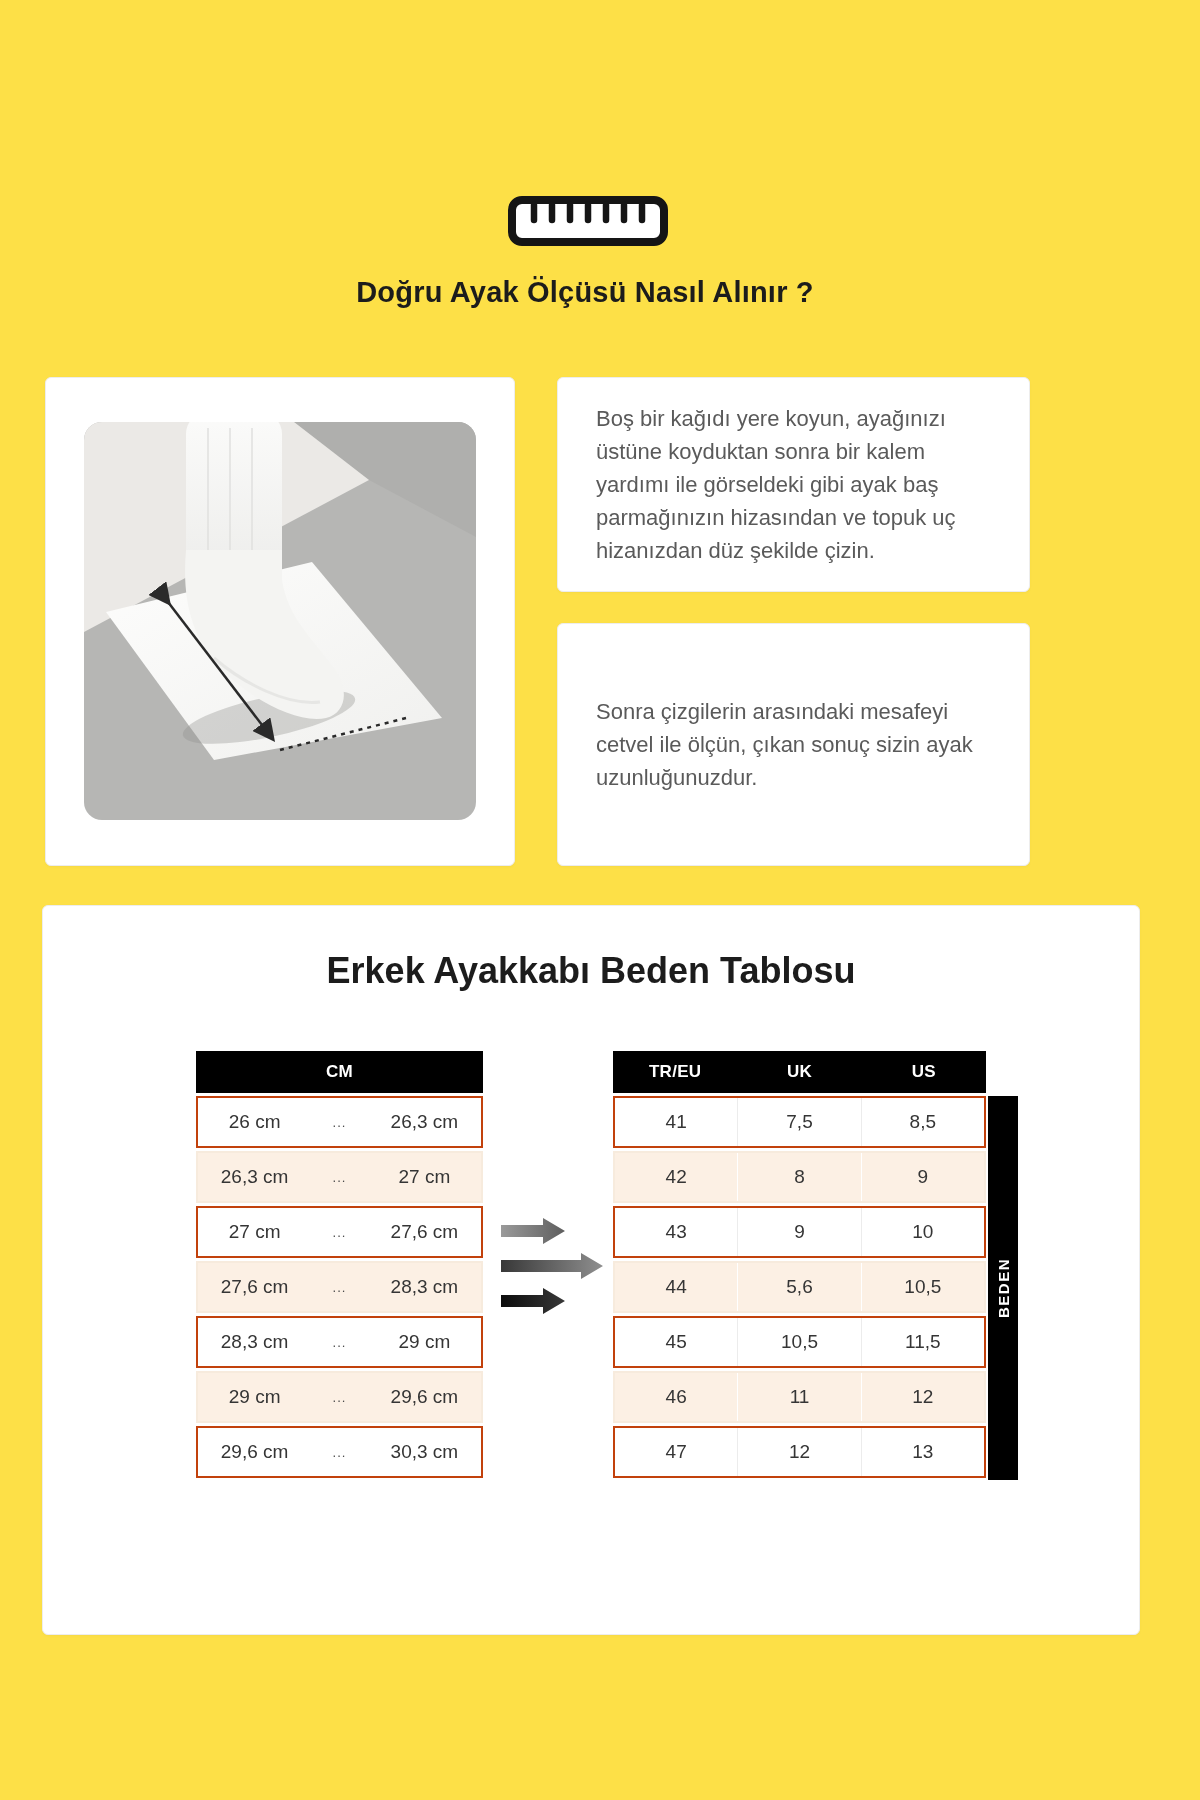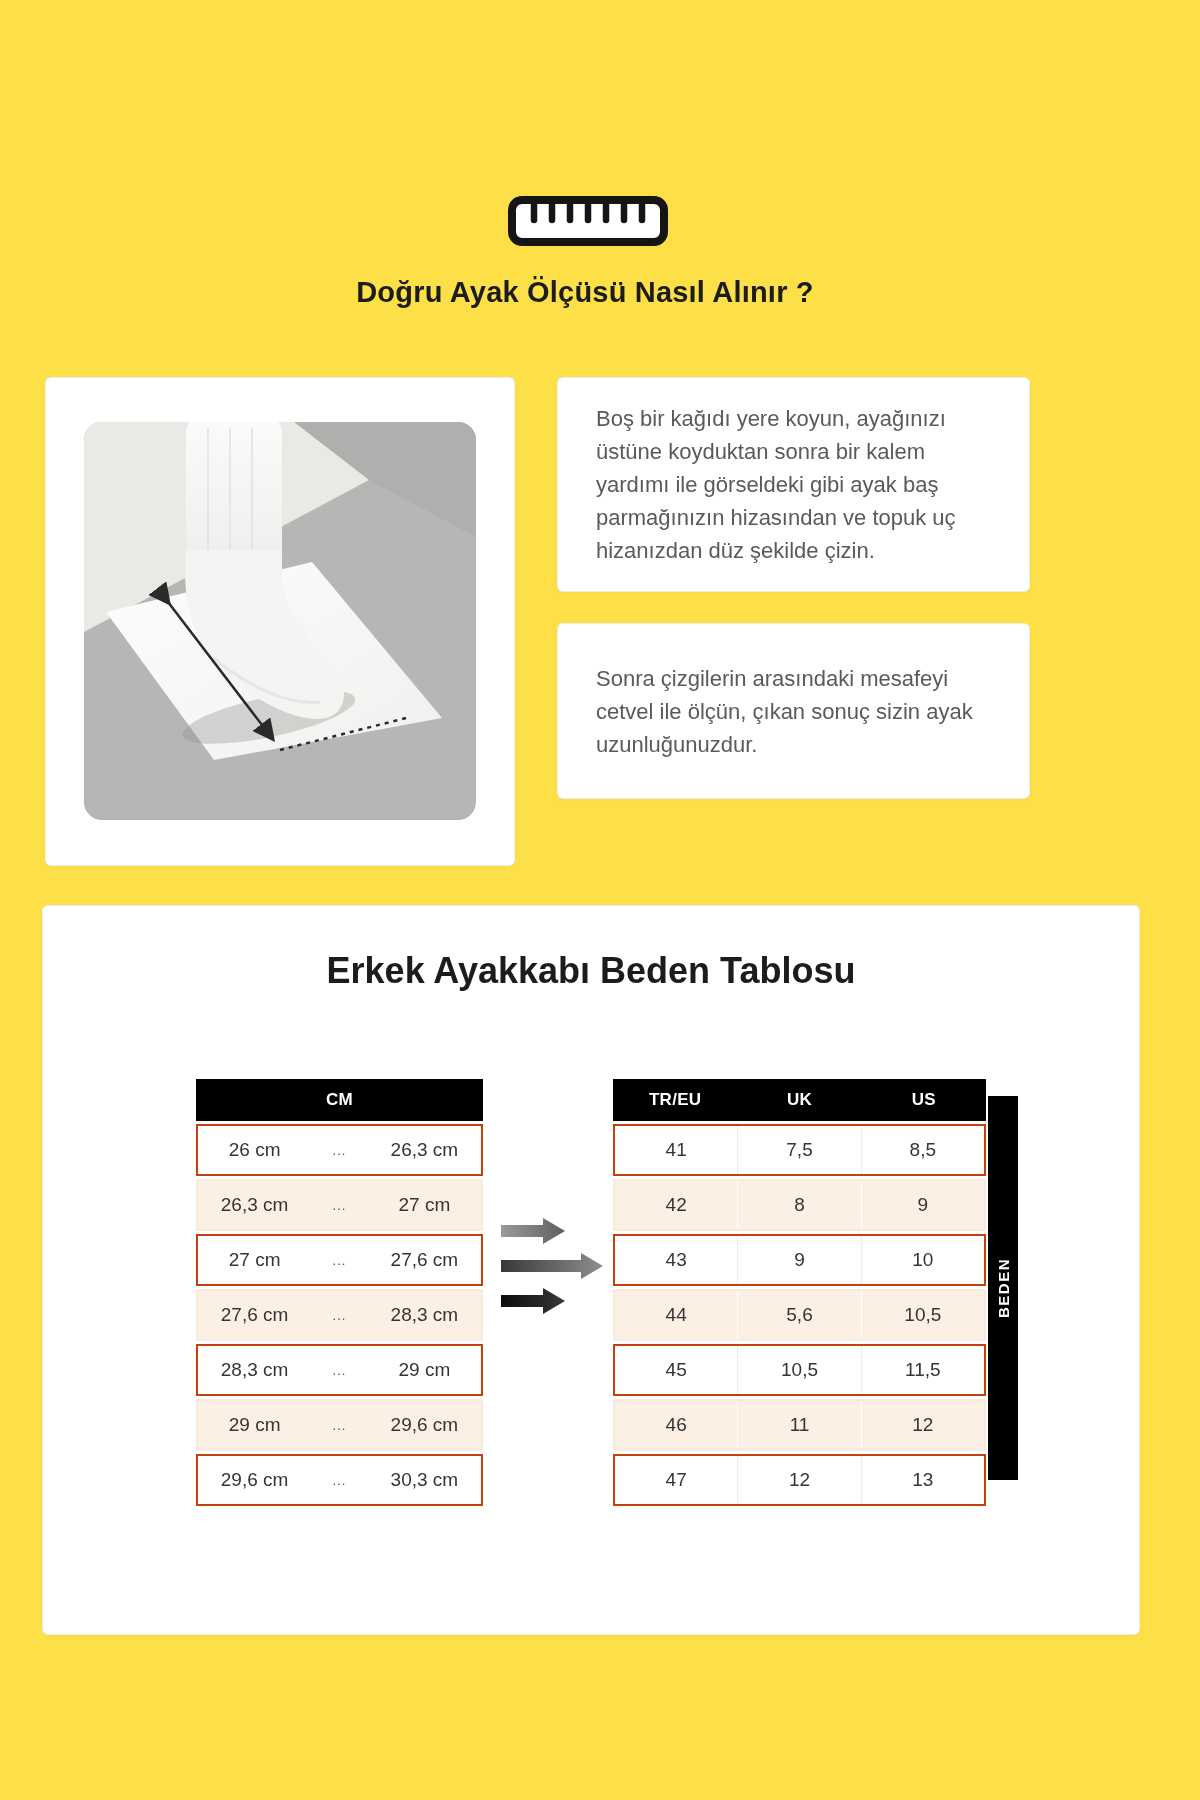--- a/index.html
+++ b/index.html
@@ -13,34 +13,34 @@
   .main-title{position:absolute;left:0;top:276px;width:1170px;text-align:center;
               font-size:29px;font-weight:700;color:#1c1c1c;letter-spacing:.2px;}
 
   
   .card{position:absolute;background:#fff;border:1.5px solid #ededed;border-radius:6px;
         box-shadow:0 1px 3px rgba(0,0,0,0.03);box-sizing:border-box;}
   .photo-card{left:45px;top:377px;width:470px;height:489px;}
   .photo-frame{position:absolute;left:38px;top:44px;width:392px;height:398px;
                border-radius:18px;overflow:hidden;}
   .text-card-1{left:557px;top:377px;width:473px;height:215px;display:flex;align-items:center;}
-  .text-card-2{left:557px;top:623px;width:473px;height:176px;display:flex;align-items:center;}
+  .text-card-2{left:557px;top:623px;width:473px;height:243px;display:flex;align-items:center;}
   .instruction{padding:20px 38px;font-size:22px;line-height:1.5;color:#5a5a5a;}
 
   
   .size-card{left:42px;top:905px;width:1098px;height:730px;}
   .section-title{position:absolute;left:0;top:44px;width:100%;text-align:center;
                  font-size:36px;font-weight:700;color:#1c1c1c;}
 
   
   .tbl{position:absolute;top:145px;}
   .tbl-cm{left:153px;width:287px;}
   .tbl-size{left:570px;width:373px;}
   .tbl-head{height:42px;background:#000;color:#fff;display:flex;align-items:center;
-            font-size:17px;font-weight:700;letter-spacing:.3px;margin-top:28px;}
+            font-size:17px;font-weight:700;letter-spacing:.3px;}
   .tbl-head.single{justify-content:center;}
   .tbl-head .hcell{flex:1;text-align:center;}
   .trow{display:flex;height:52px;margin-top:3px;background:#fff;
         border:2px solid #c2410c;box-sizing:border-box;align-items:stretch;}
   .trow.alt{background:#fcf0e4;border-color:#f7ebdd;}
   .tcell{flex:1;display:flex;align-items:center;justify-content:center;
          font-size:19px;color:#353535;}
   .trow .tcell + .tcell{border-left:1px solid #ececec;}
   .trow.alt .tcell + .tcell{border-left:1px solid #ffffff;}
   .tbl-cm .tcell.c-from{flex:0 0 40%;}

